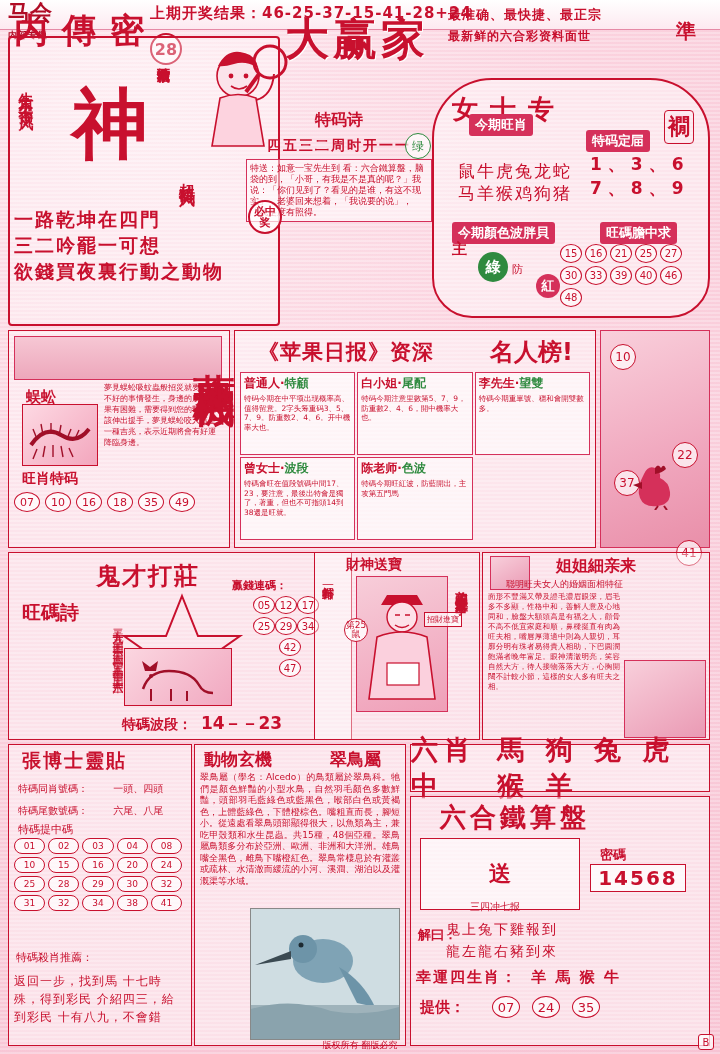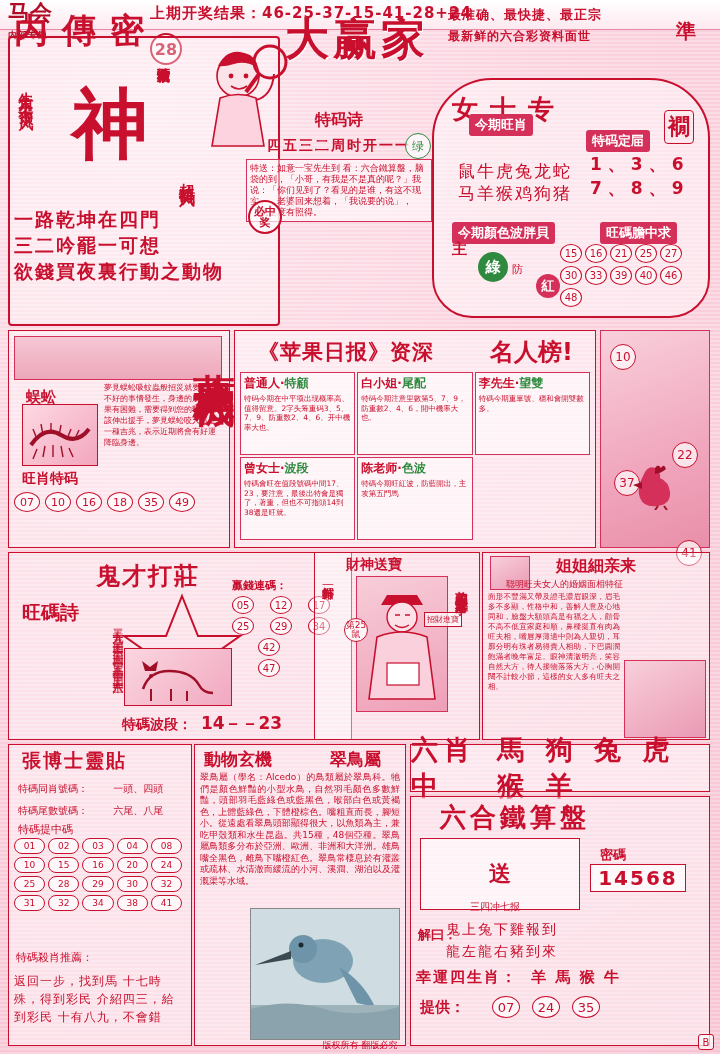--- a/index.html
+++ b/index.html
@@ -293,21 +293,21 @@
   .catbox{
     position:absolute; left:124px; top:648px; width:108px; height:58px;
     border:1px solid #c8102e; background:linear-gradient(135deg,#fbd6e0,#f1a8c0);
   }
   .yingqian{
     position:absolute; left:232px; top:578px; font-size:11px; color:#c8102e; font-weight:bold;
   }
   .qianlist{
     position:absolute; left:232px; top:596px; display:flex; flex-direction:column; gap:3px;
   }
-  .qianlist div{ display:flex; gap:16px;}
+  .qianlist div{ display:flex; gap:0;margin-left:21px;}
   .qianlist span{
     width:22px;height:18px;border:1px solid #c8102e;border-radius:50%;
     font-size:10px;color:#c8102e;display:flex;align-items:center;justify-content:center;
     background:rgba(255,255,255,.7);
   }
   .tebo{
     position:absolute; left:122px; top:712px; font-size:14px; font-weight:bold; color:#c8102e;
   }
 
   

